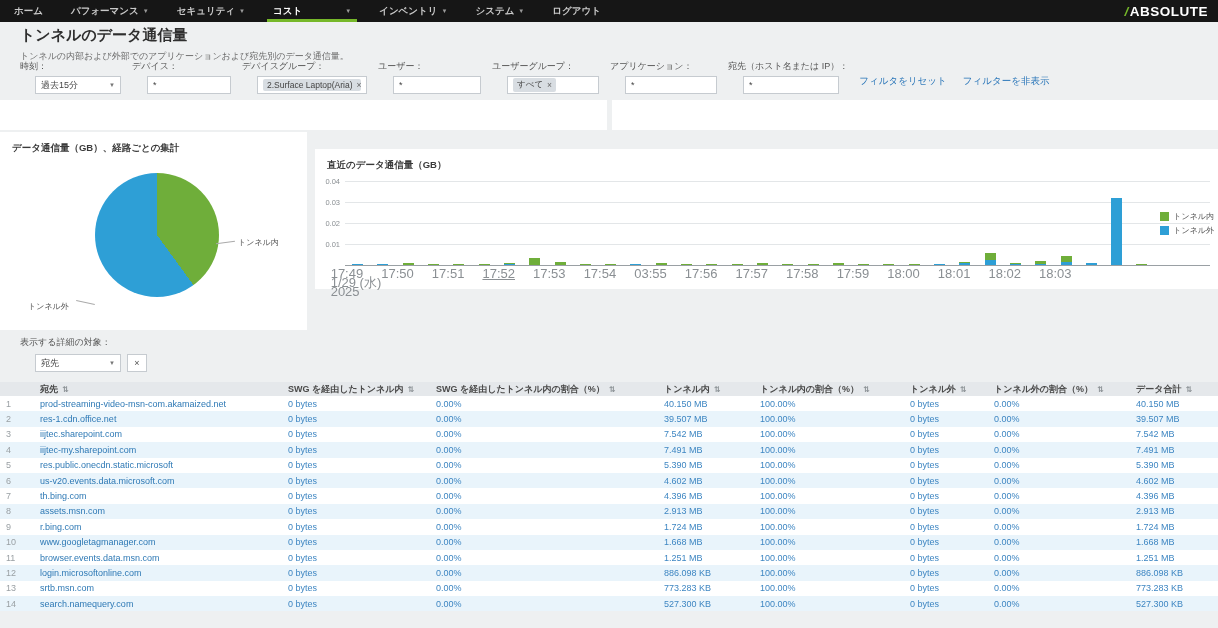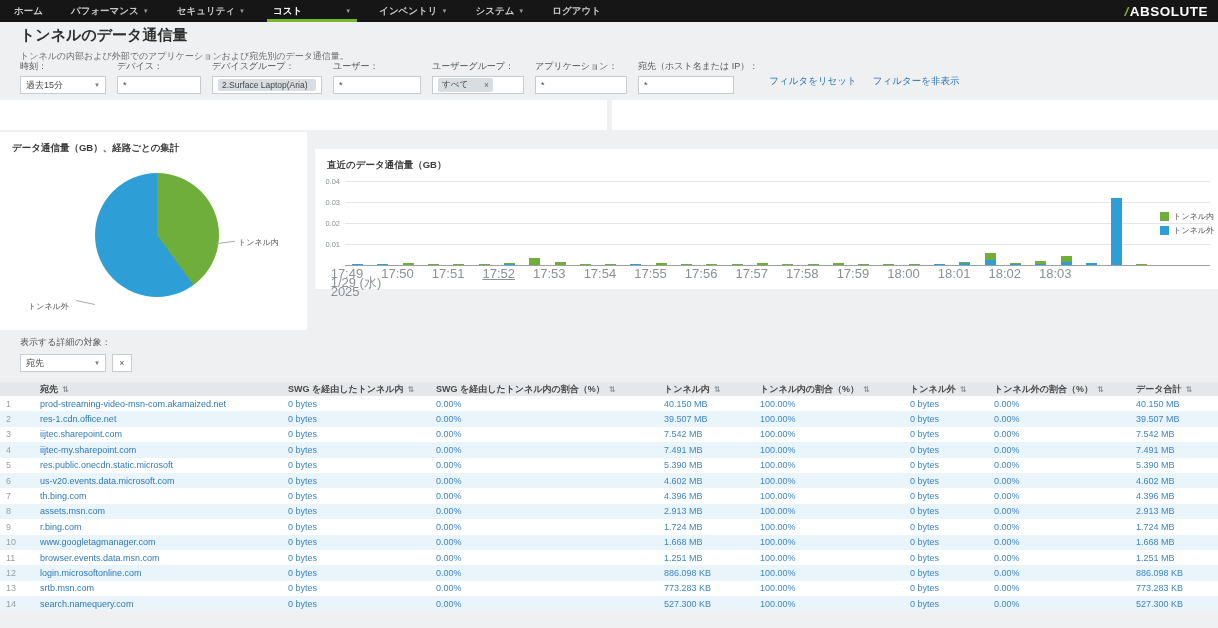--- a/index.html
+++ b/index.html
@@ -17,26 +17,26 @@
   .nav-logo .word { color:#fff; }
 
   
   .page-head { position:absolute; top:26px; left:20px; }
   .page-title { font-size:15px; font-weight:bold; color:#2f2f2f; }
   .page-subtitle { font-size:9px; color:#6b6b6b; margin-top:5px; }
 
   
   .filters { position:absolute; top:60px; left:20px; display:flex; gap:11px; align-items:flex-start; }
   .filter-field .flabel { font-size:9px; color:#555; margin-bottom:3px; white-space:nowrap; }
-  .control { height:18px; background:#fff; border:1px solid #c6cbd0; font-size:9px; color:#444; display:flex; align-items:center; padding:0 5px; }
+  .control { height:18px; background:#fff; border:1px solid #c6cbd0; font-size:9px; color:#444; display:flex; align-items:center; padding:0 5px;margin-left:15px; }
   .control.select { justify-content:space-between; }
   .control .sel-caret { font-size:6px; color:#777; margin-left:6px; }
   .w-time { width:86px; } .w-dev { width:84px; } .w-devgrp { width:110px; }
   .w-user { width:88px; } .w-usergrp { width:92px; } .w-app { width:92px; } .w-dest { width:96px; }
-  .chip { background:#d8dde2; border-radius:2px; font-size:8.5px; color:#444; padding:1px 4px; display:inline-flex; gap:16px; align-items:center; white-space:nowrap; max-width:100%; overflow:hidden; }
+  .chip { background:#d8dde2; border-radius:2px; font-size:8.5px; color:#444; padding:1px 4px; display:inline-flex; gap:4px; align-items:center; white-space:nowrap; max-width:100%; overflow:hidden; }
   .chip .chip-x { color:#666; font-size:8.5px; cursor:pointer; }
   .filter-links { display:flex; gap:16px; align-items:center; height:18px; margin-top:12px; }
   .link { color:#2a76b9; font-size:9.5px; cursor:pointer; white-space:nowrap; }
 
   
   .band { position:absolute; background:#fff; height:30px; top:100px; }
   .band.left { left:0; width:607px; }
   .band.right { left:612px; width:606px; }
 
   
@@ -250,21 +250,21 @@
       <div class="slot" style="left: 260.15px; width: 11px;">
         <div class="bar-seg" style="height: 1px; background: rgb(111, 174, 58);"></div>
       </div>
       <div class="tick" style="left: 238.65px;">17:54</div>
       <div class="slot" style="left: 285.45px; width: 11px;">
         <div class="bar-seg" style="height: 1.05px; background: rgb(46, 159, 214);"></div>
       </div>
       <div class="slot" style="left: 310.75px; width: 11px;">
         <div class="bar-seg" style="height: 2.1px; background: rgb(111, 174, 58);"></div>
       </div>
-      <div class="tick" style="left: 289.25px;">17:55</div>
+      <div class="tick" style="left: 289.25px;">03:55</div>
       <div class="slot" style="left: 336.05px; width: 11px;">
         <div class="bar-seg" style="height: 1px; background: rgb(111, 174, 58);"></div>
       </div>
       <div class="slot" style="left: 361.35px; width: 11px;">
         <div class="bar-seg" style="height: 1px; background: rgb(111, 174, 58);"></div>
       </div>
       <div class="tick" style="left: 339.85px;">17:56</div>
       <div class="slot" style="left: 386.65px; width: 11px;">
         <div class="bar-seg" style="height: 1px; background: rgb(111, 174, 58);"></div>
       </div>

